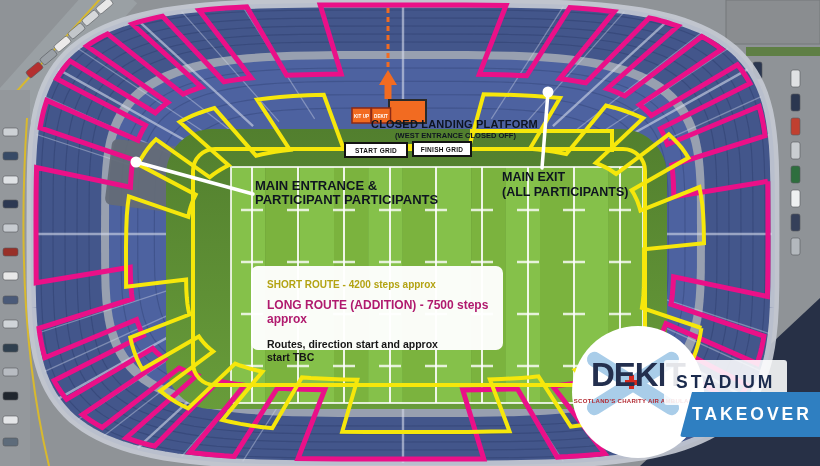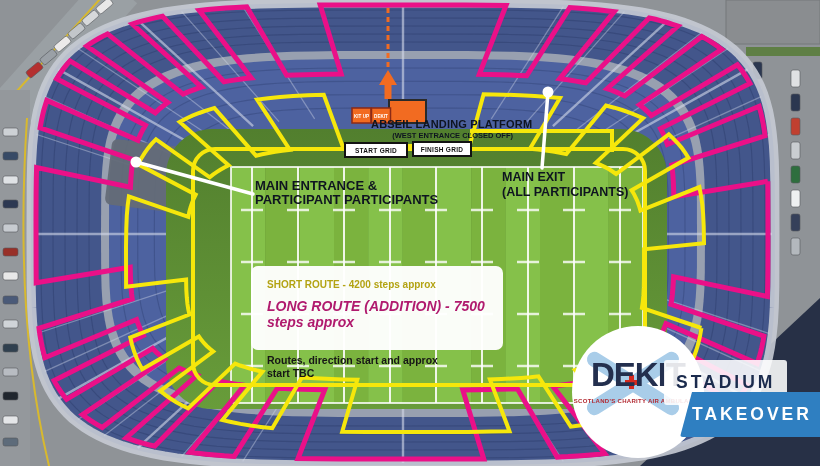--- a/index.html
+++ b/index.html
@@ -14,21 +14,21 @@
   #main-entrance-label{left:255px;top:179px;font-size:13px;line-height:14px;}
   .grid-box{position:absolute;background:#fff;border:2px solid #121212;color:#111;
             font-weight:bold;font-size:6.5px;letter-spacing:.3px;text-align:center;
             display:flex;align-items:center;justify-content:center;}
   #start-grid{left:344px;top:142px;width:60px;height:12px;}
   #finish-grid{left:412px;top:141px;width:56px;height:12px;}
   #info-box{position:absolute;left:251px;top:266px;width:252px;height:84px;
             background:rgba(255,255,255,.96);border-radius:7px;padding:13px 12px 0 16px;
             box-sizing:border-box;}
   #info-short{font-size:10px;font-weight:bold;color:#b3a313;margin-bottom:8px;}
-  #info-long{font-size:14px;font-weight:bold;color:#b01a6e;margin-bottom:24px;font-style:italic;}
+  #info-long{font-size:12px;font-weight:bold;color:#b01a6e;margin-bottom:12px;}
   .info-note{font-size:10.5px;font-weight:bold;color:#161616;line-height:13px;}
   #logo-circle{position:absolute;left:572px;top:326px;width:132px;height:132px;
                background:#fff;border-radius:50%;overflow:hidden;}
   .rotor-bar{position:absolute;left:8px;top:50px;width:106px;height:15px;border-radius:8px;
              background:#a9cde9;}
   #rotor-bar-1{transform:rotate(32deg);}
   #rotor-bar-2{transform:rotate(-32deg);}
   .cross-v{position:absolute;left:57px;top:49px;width:4.5px;height:14px;background:#d6291e;}
   .cross-h{position:absolute;left:52.5px;top:54px;width:14px;height:4.5px;background:#d6291e;}
   #scaa-text{position:relative;font-size:33px;font-weight:bold;color:#232f4e;
@@ -248,21 +248,21 @@
 
   <g>
     <line x1="136" y1="162" x2="253" y2="194" stroke="#ffffff" stroke-width="3.5" stroke-linecap="round"></line>
     <circle cx="136" cy="162" r="5.5" fill="#ffffff"></circle>
     <line x1="548" y1="92" x2="542" y2="168" stroke="#ffffff" stroke-width="3.5" stroke-linecap="round"></line>
     <circle cx="548" cy="92" r="5.5" fill="#ffffff"></circle>
   </g>
 </svg>
 
 <div class="lbl" id="abseil-label">
-  <div id="abseil-title">ABSEIL LANDING PLATFORM</div>
+  <div id="abseil-title">CLOSED LANDING PLATFORM</div>
   <div id="abseil-sub">(WEST ENTRANCE CLOSED OFF)</div>
 </div>
 
 <div class="grid-box" id="start-grid">
   <span>START GRID</span>
 </div>
 <div class="grid-box" id="finish-grid">
   <span>FINISH GRID</span>
 </div>
 

